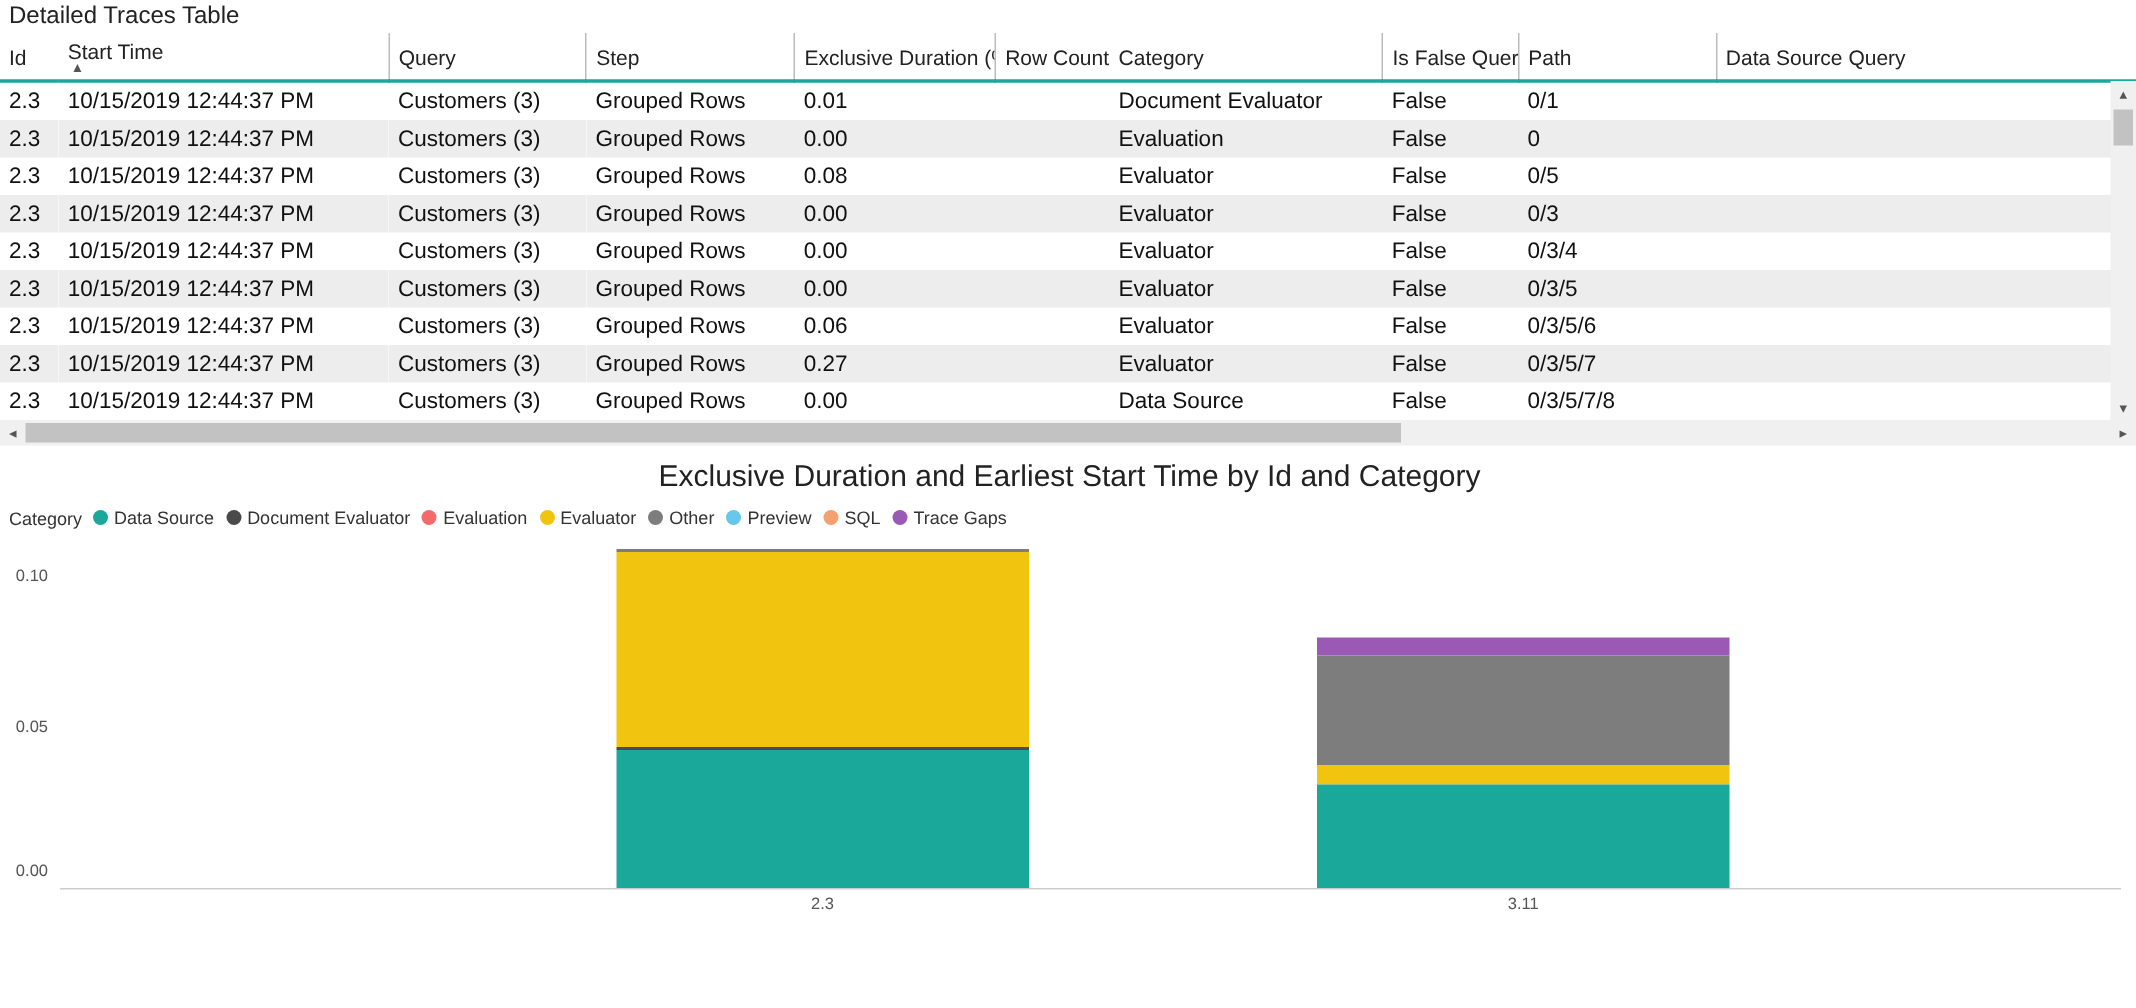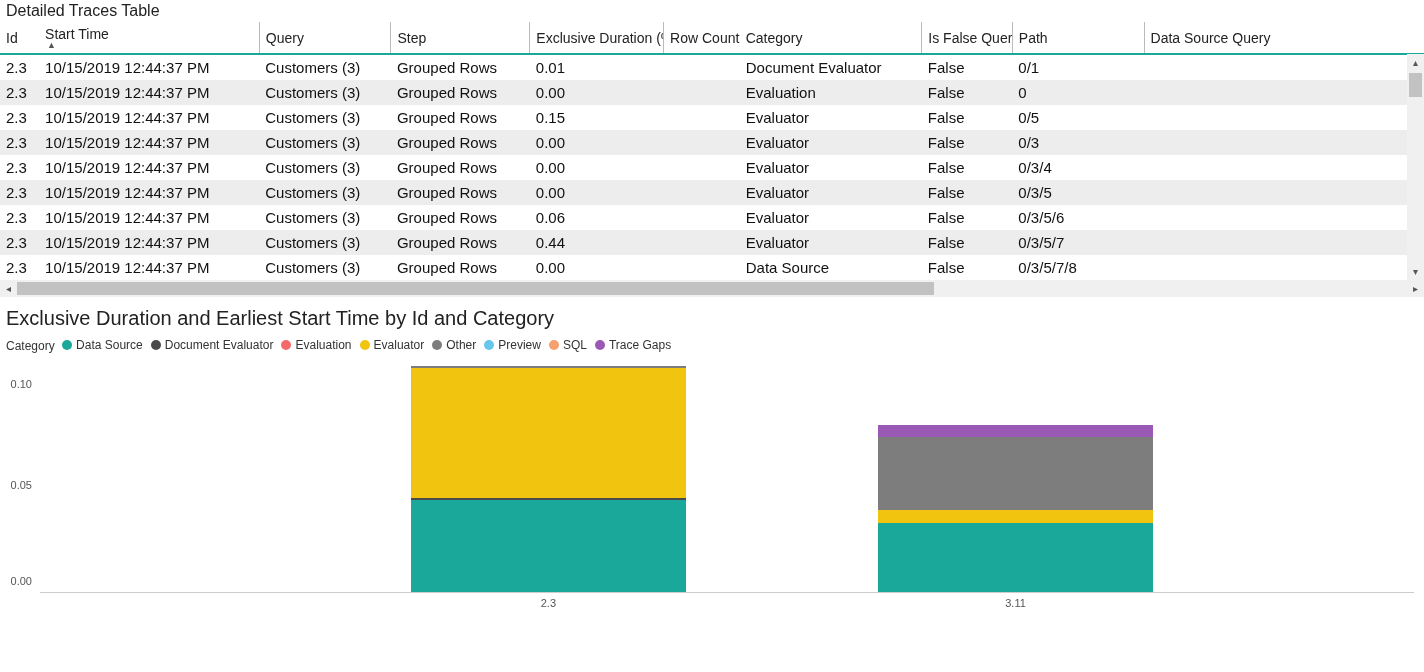--- a/index.html
+++ b/index.html
@@ -37,21 +37,21 @@
   .vscroll .thumb { position:absolute; left:2px; right:2px; top:2px; height:24px; background:#c2c2c2; }
   .vscroll .btn.down { position:absolute; bottom:0; left:0; }
 
   
   .hscroll { height:17px; background:#f0f0f0; display:flex; align-items:center; position:relative; width:100%; }
   .hscroll .btn { width:17px; height:17px; display:flex; align-items:center; justify-content:center; font-size:10px; color:#555; }
   .hscroll .track { flex:1; position:relative; height:100%; }
   .hscroll .thumb { position:absolute; left:0; top:2px; bottom:2px; width:66%; background:#c2c2c2; }
 
   
-  .chart-title { font-size:20px; font-weight:400; padding:10px 4px 4px 6px; color:#222; }
+  .chart-title { font-size:20px; font-weight:400; padding:10px 4px 4px 6px; color:#222;text-align:center; }
   .legend { font-size:12px; padding:4px 4px 6px 6px; color:#333; }
   .legend .lbl { font-weight:400; margin-right:4px; }
   .legend .item { display:inline-flex; align-items:center; margin-right:8px; }
   .legend .dot { width:10px; height:10px; border-radius:50%; display:inline-block; margin-right:4px; }
 
   .chart-area { position:relative; width:1420px; height:270px; margin-top:4px; }
   .yaxis { position:absolute; left:0; top:0; width:36px; height:230px; }
   .ytick { position:absolute; right:4px; font-size:11px; color:#555; transform:translateY(-50%); }
   .plot { position:absolute; left:40px; right:6px; top:0; height:230px; border-bottom:1px solid #ccc; }
   .bar-group { position:absolute; bottom:0; width:40%; }
@@ -120,21 +120,21 @@
             <td>Evaluation</td>
             <td>False</td>
             <td>0</td>
             <td></td>
           </tr>
           <tr>
             <td>2.3</td>
             <td>10/15/2019 12:44:37 PM</td>
             <td>Customers (3)</td>
             <td>Grouped Rows</td>
-            <td class="num">0.15</td>
+            <td class="num">0.08</td>
             <td></td>
             <td>Evaluator</td>
             <td>False</td>
             <td>0/5</td>
             <td></td>
           </tr>
           <tr class="alt">
             <td>2.3</td>
             <td>10/15/2019 12:44:37 PM</td>
             <td>Customers (3)</td>
@@ -180,21 +180,21 @@
             <td>Evaluator</td>
             <td>False</td>
             <td>0/3/5/6</td>
             <td></td>
           </tr>
           <tr class="alt">
             <td>2.3</td>
             <td>10/15/2019 12:44:37 PM</td>
             <td>Customers (3)</td>
             <td>Grouped Rows</td>
-            <td class="num">0.44</td>
+            <td class="num">0.27</td>
             <td></td>
             <td>Evaluator</td>
             <td>False</td>
             <td>0/3/5/7</td>
             <td></td>
           </tr>
           <tr>
             <td>2.3</td>
             <td>10/15/2019 12:44:37 PM</td>
             <td>Customers (3)</td>

